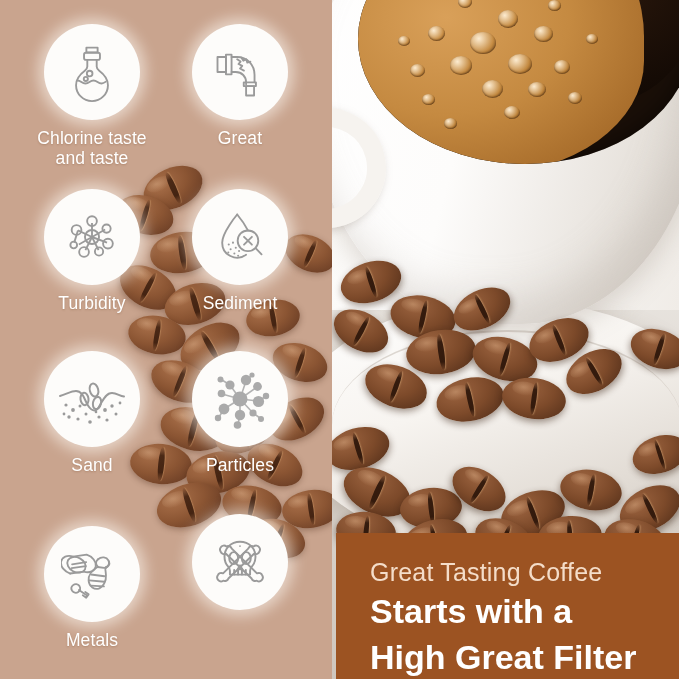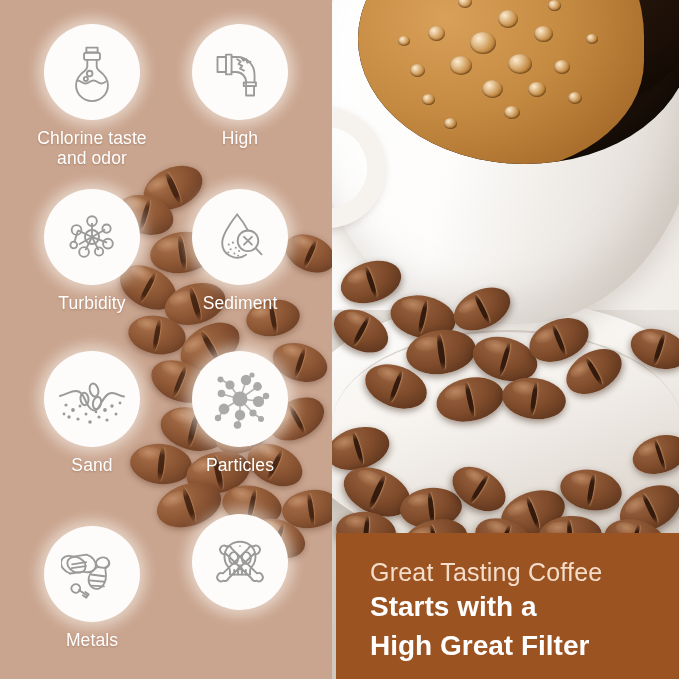--- a/index.html
+++ b/index.html
@@ -191,21 +191,21 @@
   }
   #headline-1 {
     color:#f4ddc9;
     font-size:25px;
     font-weight:400;
     letter-spacing:.2px;
     line-height:1.08;
   }
   .headline-bold {
     color:#ffffff;
-    font-size:28px;
+    font-size:34px;
     font-weight:700;
     letter-spacing:0px;
     line-height:1.24;
     margin-top:4px;
   }
 </style>
 </head>
 <body>
 
 <div id="stage">
@@ -308,38 +308,38 @@
           <path d="M26 6 h12 v5 h-12 z"></path>
           <path d="M25.5 11.5 h13 a2 2 0 0 1 2 2 v3.5 a2 2 0 0 1 -2 2 h-13 a2 2 0 0 1 -2 -2 v-3.5 a2 2 0 0 1 2 -2 z"></path>
           <path d="M27 19.5 v6.5 c0 2.2 -1.1 3.4 -2.7 4.6 C19.2 34.4 15 40.2 15 46 a17 17 0 0 0 34 0 c0 -5.8 -4.2 -11.6 -9.3 -15.4 C38.1 29.4 37 28.2 37 26 v-6.5"></path>
           <path d="M16.4 41 c4 0 4.6 3.2 8.6 3.2 s4.6 -3.2 8.6 -3.2 s4.6 3.2 8.6 3.2 c2.2 0 3.3 -1 4.5 -1.9"></path>
           <circle cx="29.5" cy="33.6" r="3"></circle>
           <circle cx="25.4" cy="39.4" r="2.2"></circle>
         </svg>
       </div>
       <div class="cap">
         <span>Chlorine taste</span><br>
-        <span>and odor</span>
+        <span>and taste</span>
       </div>
     </div>
 
     <div class="cell" style="left:157px; top:24px;">
       <div class="circle">
         <svg width="60" height="60" viewBox="0 0 64 64" fill="none" stroke="#9a9a9a" stroke-width="2" stroke-linecap="round" stroke-linejoin="round">
           <path d="M8 16 h9 v16 h-9 z"></path>
           <path d="M17 13.5 h6 v21 h-6 z"></path>
           <path d="M23 16 h6 c10.5 0 18.5 8.5 18.5 19 v8"></path>
           <path d="M23 32 h4.5 c6.5 0 11 4.8 11 11 v2"></path>
           <path d="M36 43 h13 v4 h-13 z"></path>
           <path d="M38.5 47 h8.5 v10 h-8.5 z"></path>
           <path d="M29 18.5 l3.6 2.4 l-2.2 2.6 l4 2 l-2.4 2.8 l4.2 2.2"></path>
           <path d="M33.6 16.8 l2 3.2 l3 -1.6 l1.2 3.6 l3.3 -1"></path>
         </svg>
       </div>
-      <div class="cap">High</div>
+      <div class="cap">Great</div>
     </div>
 
     <div class="cell" style="left:9px; top:189px;">
       <div class="circle">
         <svg width="60" height="60" viewBox="0 0 64 64" fill="none" stroke="#9a9a9a" stroke-width="2">
           <line x1="32" y1="32" x2="32" y2="17"></line>
           <line x1="32" y1="32" x2="17" y2="25"></line>
           <line x1="32" y1="32" x2="46" y2="24"></line>
           <line x1="32" y1="32" x2="48" y2="38"></line>
           <line x1="32" y1="32" x2="18" y2="40"></line>

